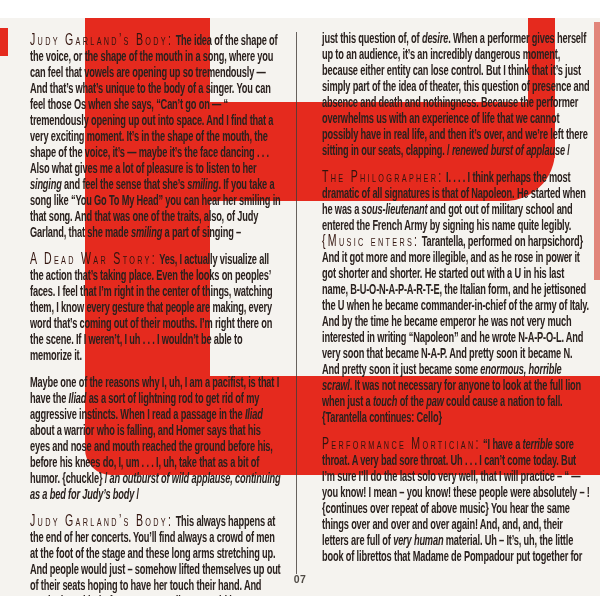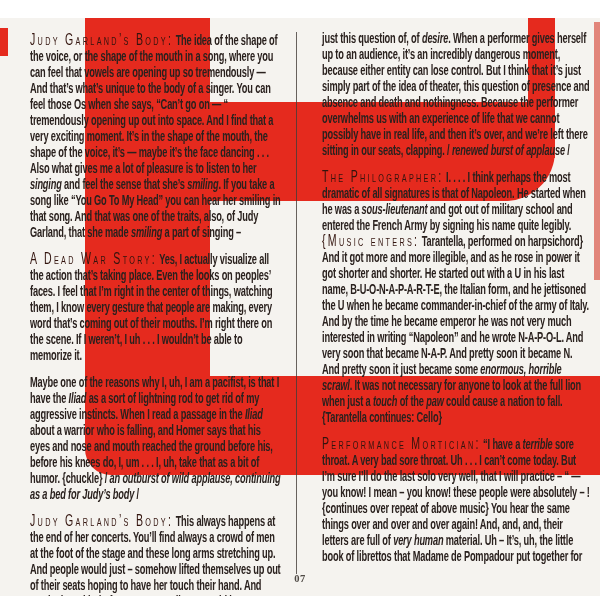--- a/index.html
+++ b/index.html
@@ -36,21 +36,21 @@
   .col-inner p + p { margin-top:11px; }
   .seg-h {
     font-variant: small-caps; font-weight:400;
     font-size:16px; letter-spacing:3.5px;
     color: var(--head, #33140e);
   }
   .seg-i { font-style: italic; }
   .page-number {
     position:absolute; left:282px; top:555px; width:36px; z-index:3;
     text-align:center; font-size:10.5px; font-weight:bold;
-    letter-spacing:.5px; color:#4f4a45;font-family:Liberation Serif, serif;
+    letter-spacing:.5px; color:#4f4a45;
   }
 </style>
 </head>
 <body>
 
 <div class="page">
   <div class="red-shape bar-a"></div>
   <div class="red-shape band-b"></div>
   <div class="red-shape bar-c"></div>
   <div class="red-shape fillet-c" style="background:none"></div>

